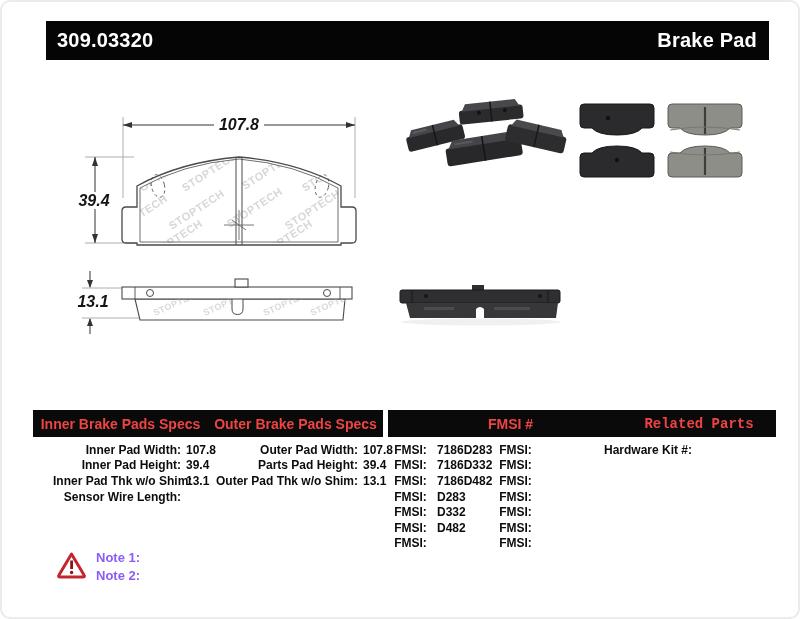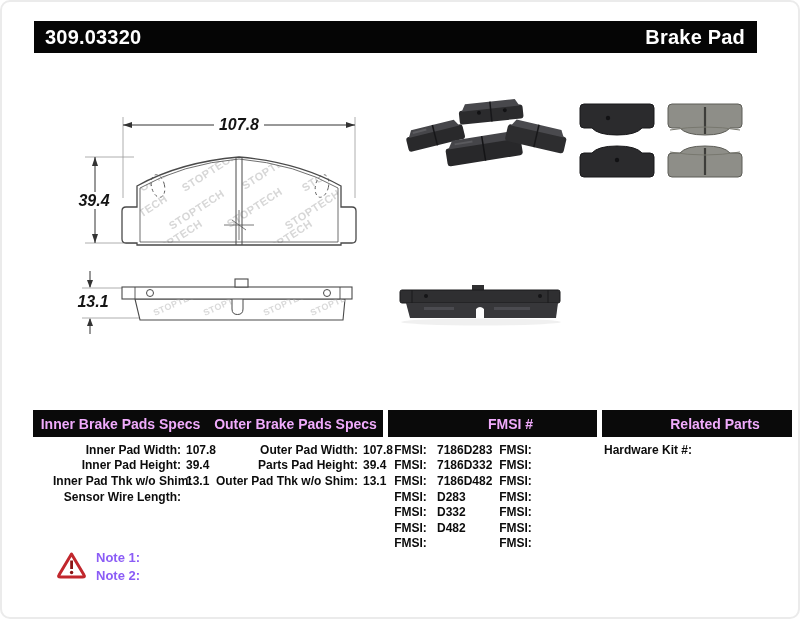--- a/index.html
+++ b/index.html
@@ -5,33 +5,33 @@
   html,body{margin:0;padding:0;}
   body{
     width:800px;height:619px;background:#ffffff;overflow:hidden;position:relative;
     font-family:"Liberation Sans","DejaVu Sans",sans-serif;
     -webkit-font-smoothing:antialiased;
   }
   .page-frame{position:absolute;inset:0;border:2px solid #ebebeb;border-radius:10px;pointer-events:none;}
 
   
   .topbar{
-    position:absolute;left:34px;top:21px;width:723px;height:32px;background:#050505;
+    position:absolute;left:46px;top:21px;width:723px;height:39px;background:#050505;
     display:flex;align-items:center;justify-content:space-between;
     color:#fff;font-weight:bold;font-size:20px;padding:0;box-sizing:border-box;
   }
   .topbar .pn{margin-left:11px;letter-spacing:.2px;}
   .topbar .pt{margin-right:12px;letter-spacing:.2px;}
 
   
   .abs{position:absolute;}
 
   
   .hdrbar{
-    position:absolute;top:410px;height:27px;background:#0a0a0a;color:#f0abfc;
+    position:absolute;top:410px;height:27px;background:#0a0a0a;color:#ef4444;
     display:flex;align-items:center;box-sizing:border-box;
     font-weight:bold;font-size:14px;
   }
   .hdrbar .half{flex:1;text-align:center;}
   .hdrbar.center{justify-content:center;padding-left:36px;}
 
   .spec-col{position:absolute;top:442px;margin-left:20px;}
   .spec-row{display:grid;align-items:center;height:15.6px;font-size:12px;font-weight:bold;color:#0c0c0c;}
   .spec-row .lbl{text-align:right;white-space:nowrap;}
   .spec-row .val{text-align:left;padding-left:5px;white-space:nowrap;}
@@ -232,21 +232,21 @@
   </g>
 </svg>
 
 <div class="hdrbar" style="left:33px;width:350px;">
   <span class="half">Inner Brake Pads Specs</span>
   <span class="half">Outer Brake Pads Specs</span>
 </div>
 <div class="hdrbar center" style="left:388px;width:209px;">
   <span>FMSI #</span>
 </div>
-<div class="hdrbar center" style="left:602px;width:190px;">
+<div class="hdrbar center" style="left:586px;width:190px;font-family:Liberation Mono, monospace;">
   <span>Related Parts</span>
 </div>
 
 <div class="spec-col inner-col">
   <div class="spec-row">
     <span class="lbl">Inner Pad Width:</span>
     <span class="val">107.8</span>
   </div>
   <div class="spec-row">
     <span class="lbl">Inner Pad Height:</span>

